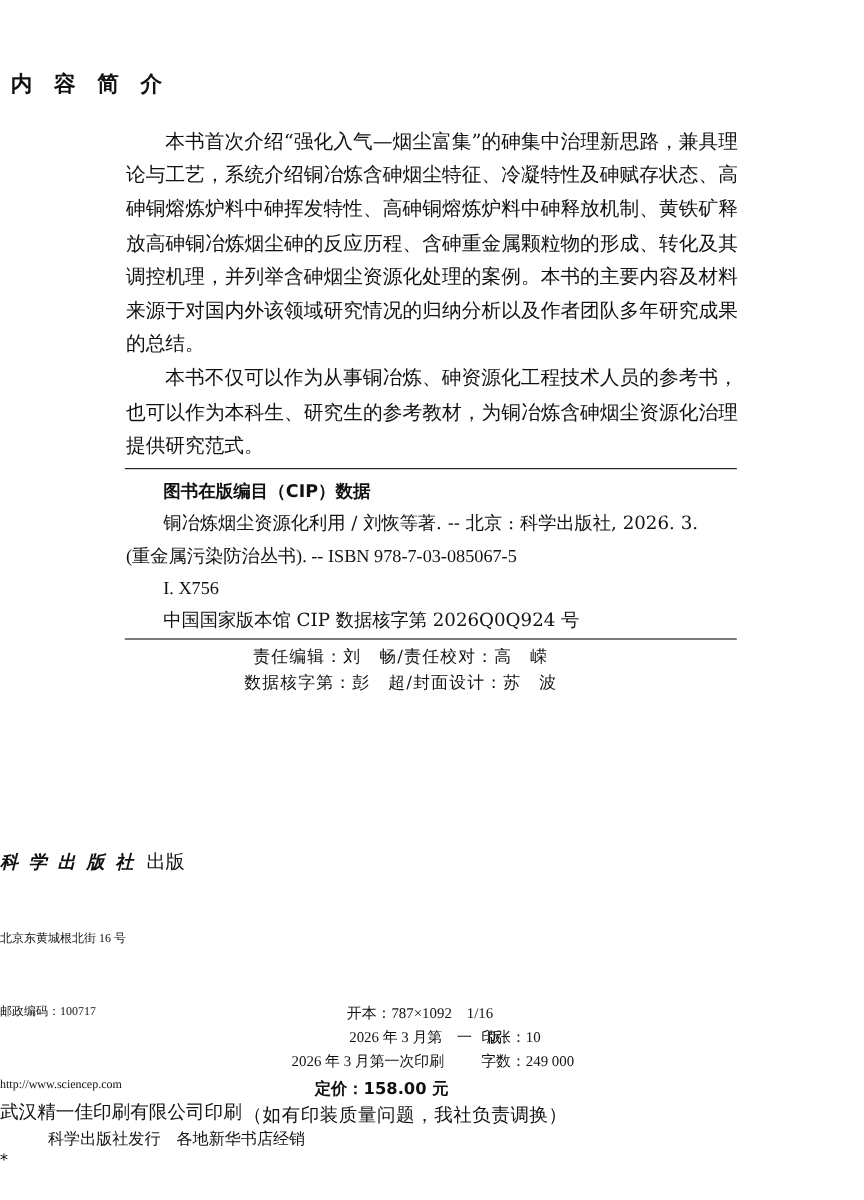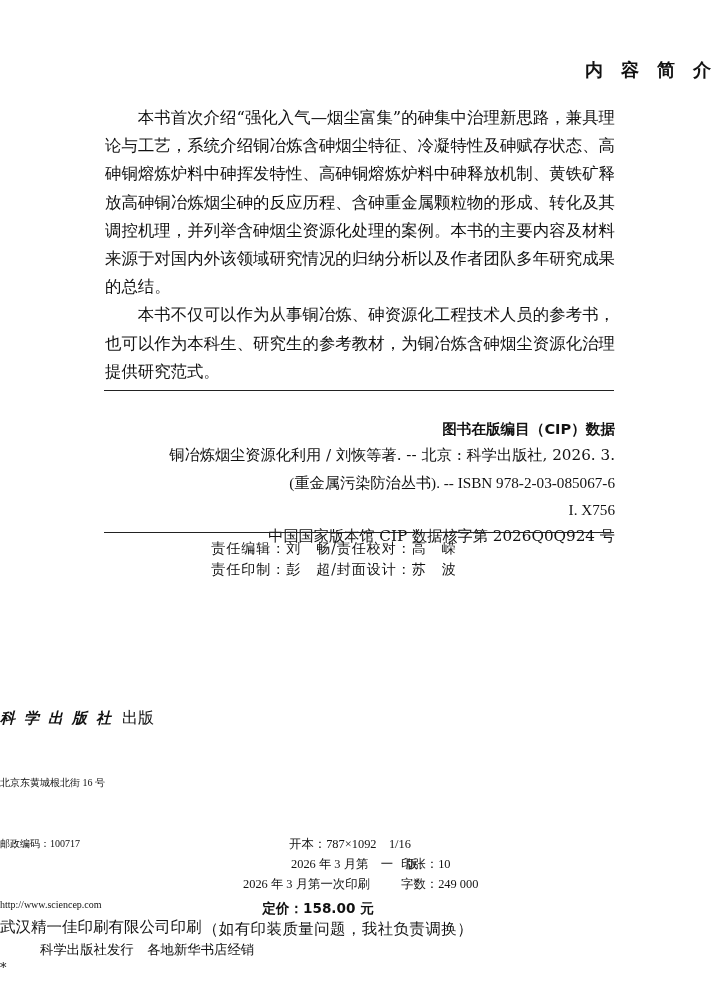--- a/index.html
+++ b/index.html
@@ -18,21 +18,21 @@
     .page {
       position: absolute;
       left: 0; top: 0;
       width: 720px; height: 1000px;
     }
     .title {
       position: absolute;
       top: 58px;
       left: 0;
       width: 720px;
-      text-align: right;
+      text-align: left;
       font-family: "DejaVu Sans", "Liberation Sans", sans-serif;
       font-weight: bold;
       font-size: 18px;
       letter-spacing: 0;
     }
     .title span {
       display: inline-block;
       margin: 0 9px;
     }
     .abstract {
@@ -52,26 +52,25 @@
       position: absolute;
       left: 104px;
       width: 510px;
       height: 0;
       border-top: 1.4px solid #222;
     }
     .rule.top { top: 390px; }
     .rule.bottom { top: 532px; }
     .cip {
       position: absolute;
-      top: 415px;
+      top: 396px;
       left: 105px;
       width: 510px;
       font-size: 15.2px;
       line-height: 27px;
-      text-align: right;
     }
     .cip .cip-heading {
       font-family: "DejaVu Sans", "Liberation Sans", sans-serif;
       font-weight: bold;
       padding-left: 31px;
       font-size: 14.6px;
     }
     .cip .indent { padding-left: 31px; }
     .cip .flush { padding-left: 0; }
     .cip .latin {
@@ -183,30 +182,30 @@
   <div class="abstract">
     <p>本书首次介绍“强化入气—烟尘富集”的砷集中治理新思路，兼具理论与工艺，系统介绍铜冶炼含砷烟尘特征、冷凝特性及砷赋存状态、高砷铜熔炼炉料中砷挥发特性、高砷铜熔炼炉料中砷释放机制、黄铁矿释放高砷铜冶炼烟尘砷的反应历程、含砷重金属颗粒物的形成、转化及其调控机理，并列举含砷烟尘资源化处理的案例。本书的主要内容及材料来源于对国内外该领域研究情况的归纳分析以及作者团队多年研究成果的总结。</p>
     <p>本书不仅可以作为从事铜冶炼、砷资源化工程技术人员的参考书，也可以作为本科生、研究生的参考教材，为铜冶炼含砷烟尘资源化治理提供研究范式。</p>
   </div>
 
   <div class="rule top"></div>
 
   <div class="cip">
     <div class="cip-heading">图书在版编目（CIP）数据</div>
     <div class="indent">铜冶炼烟尘资源化利用 / 刘恢等著. -- 北京 : 科学出版社, 2026. 3.</div>
-    <div class="flush latin">(重金属污染防治丛书). -- ISBN 978-2-03-085067-6</div>
+    <div class="flush latin">(重金属污染防治丛书). -- ISBN 978-7-03-085067-5</div>
     <div class="indent latin">I. X756</div>
     <div class="indent">中国国家版本馆 CIP 数据核字第 2026Q0Q924 号</div>
   </div>
 
   <div class="rule bottom"></div>
 
   <div class="credits">
     <span class="row">责任编辑：刘　畅/责任校对：高　嵘</span>
-    <span class="row">责任印制：彭　超/封面设计：苏　波</span>
+    <span class="row">数据核字第：彭　超/封面设计：苏　波</span>
   </div>
 
   <div class="pub">
     <div class="logo-line">
       <span class="logo">科学出版社</span><span class="logo-suffix">出版</span>
     </div>
     <div class="small">北京东黄城根北街 16 号</div>
     <div class="small">邮政编码：100717</div>
     <div class="small">http://www.sciencep.com</div>
     <div class="printer">武汉精一佳印刷有限公司印刷</div>

